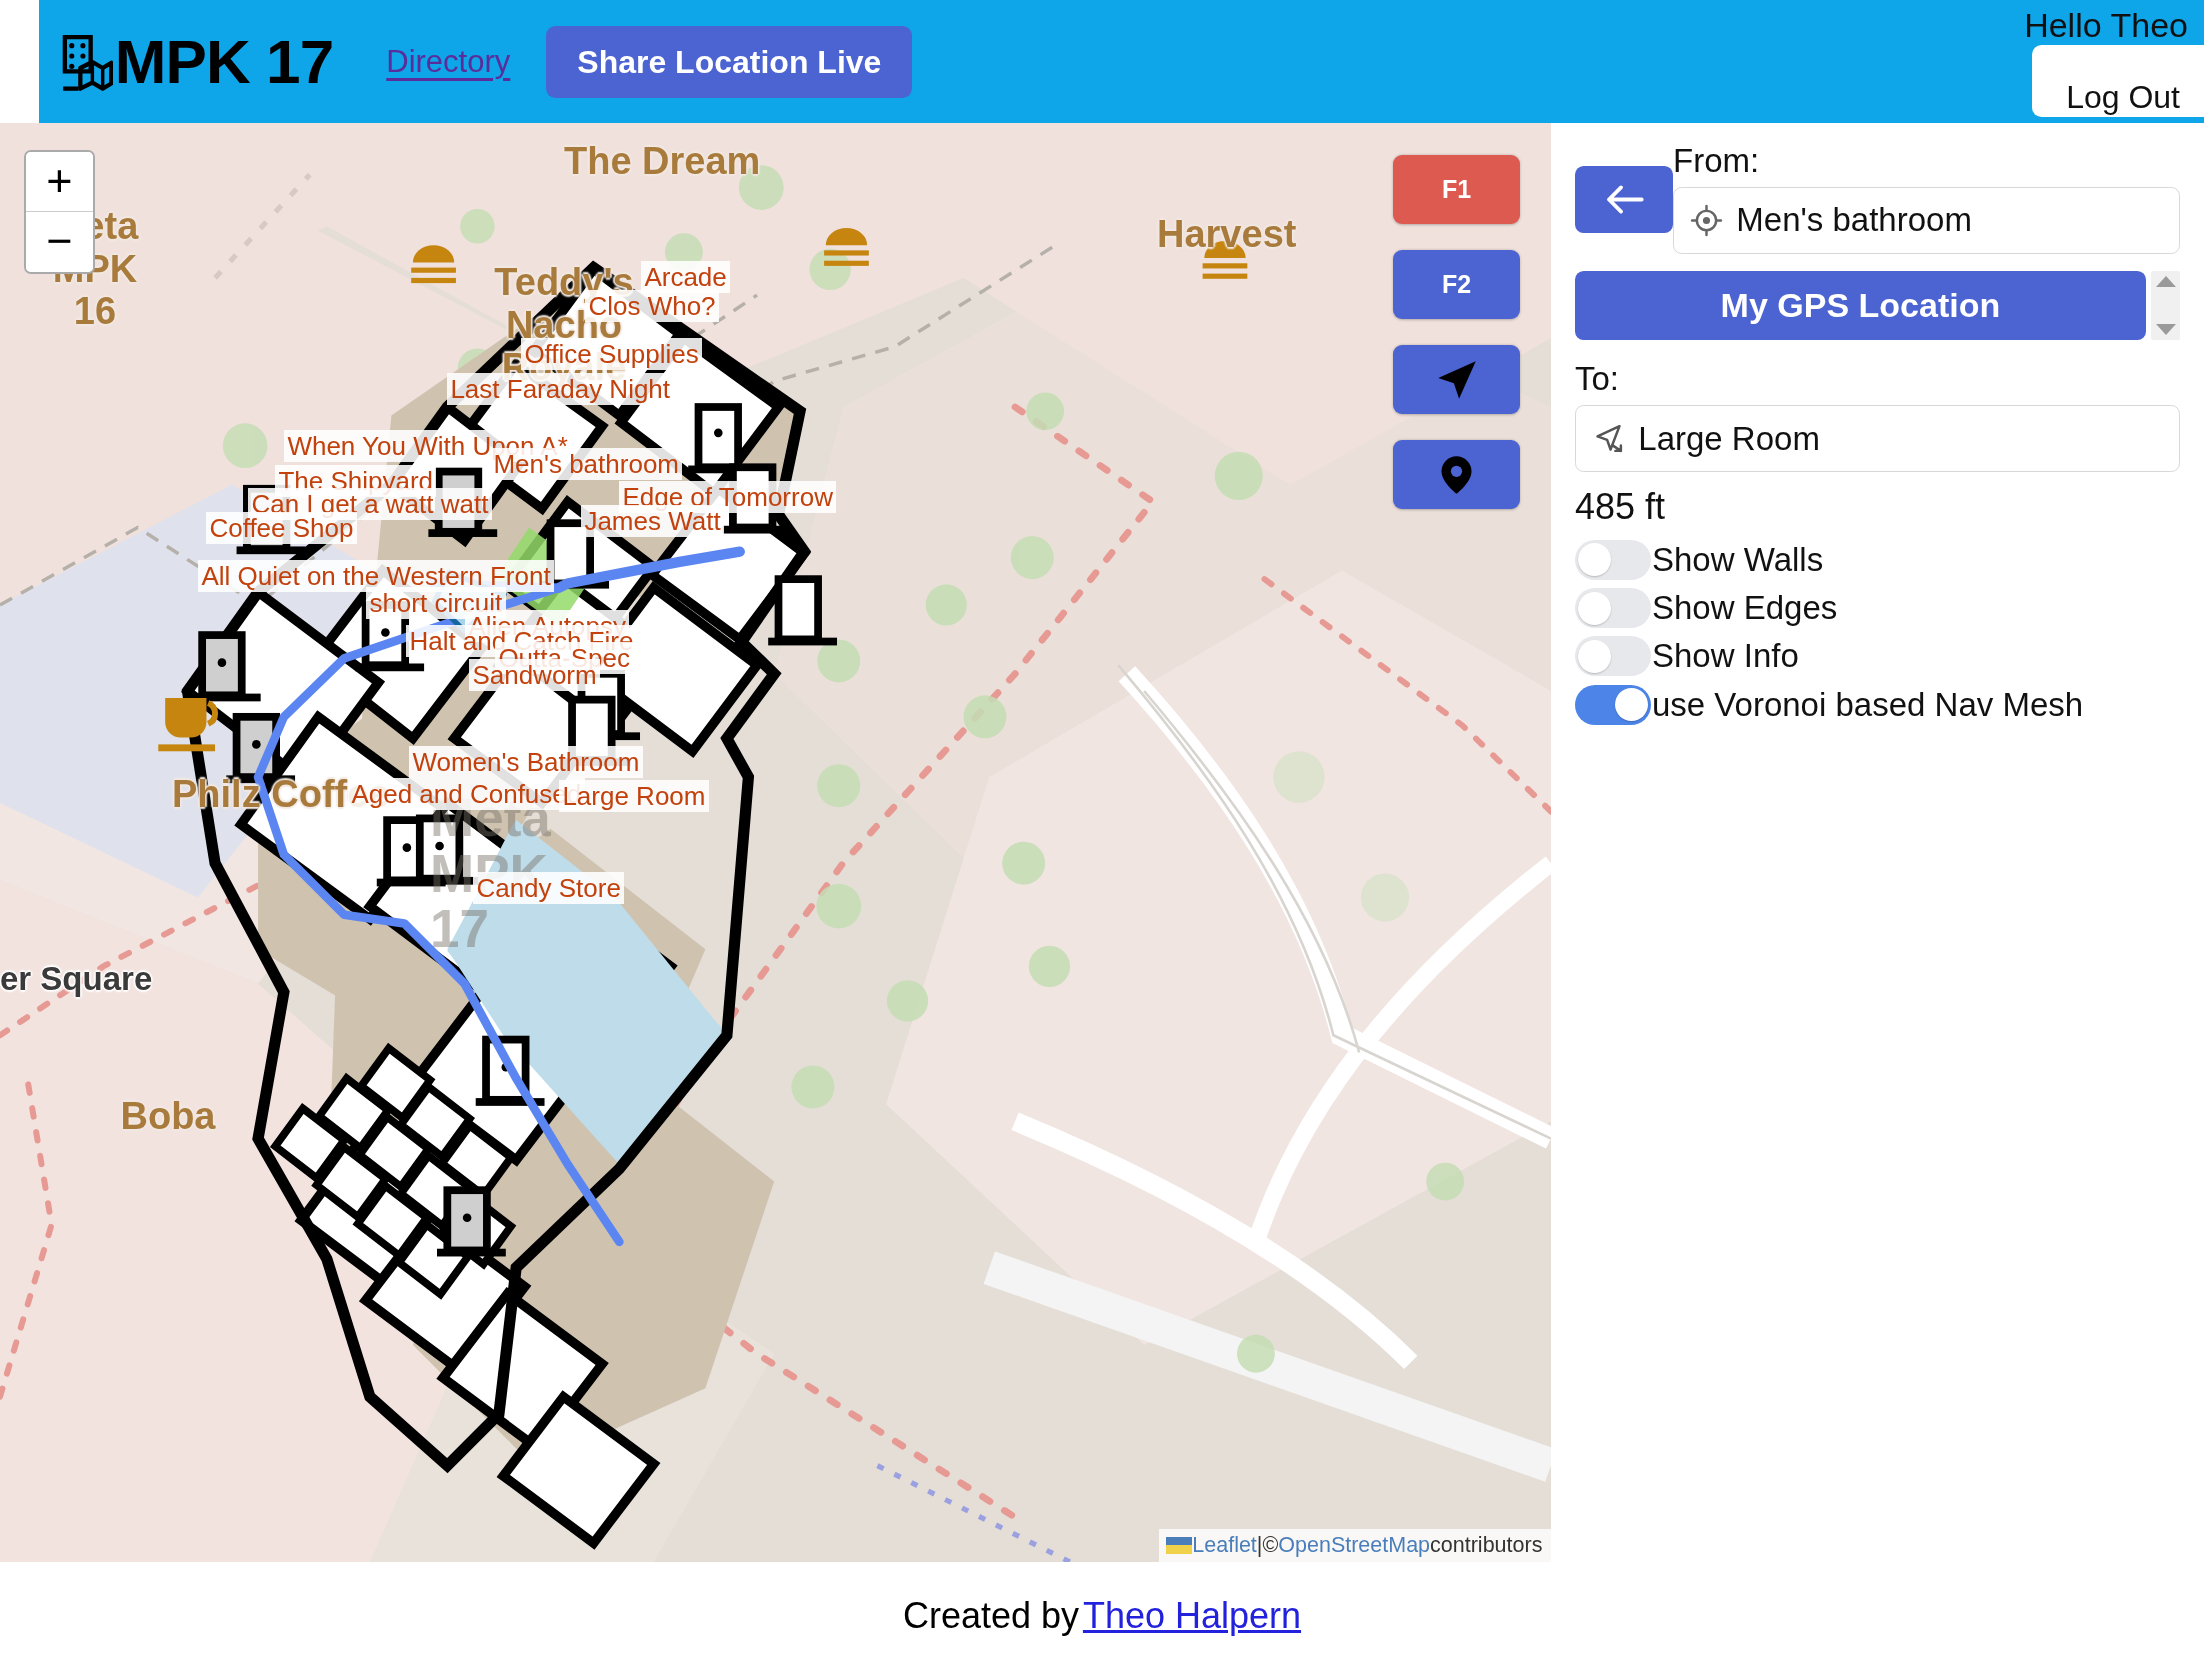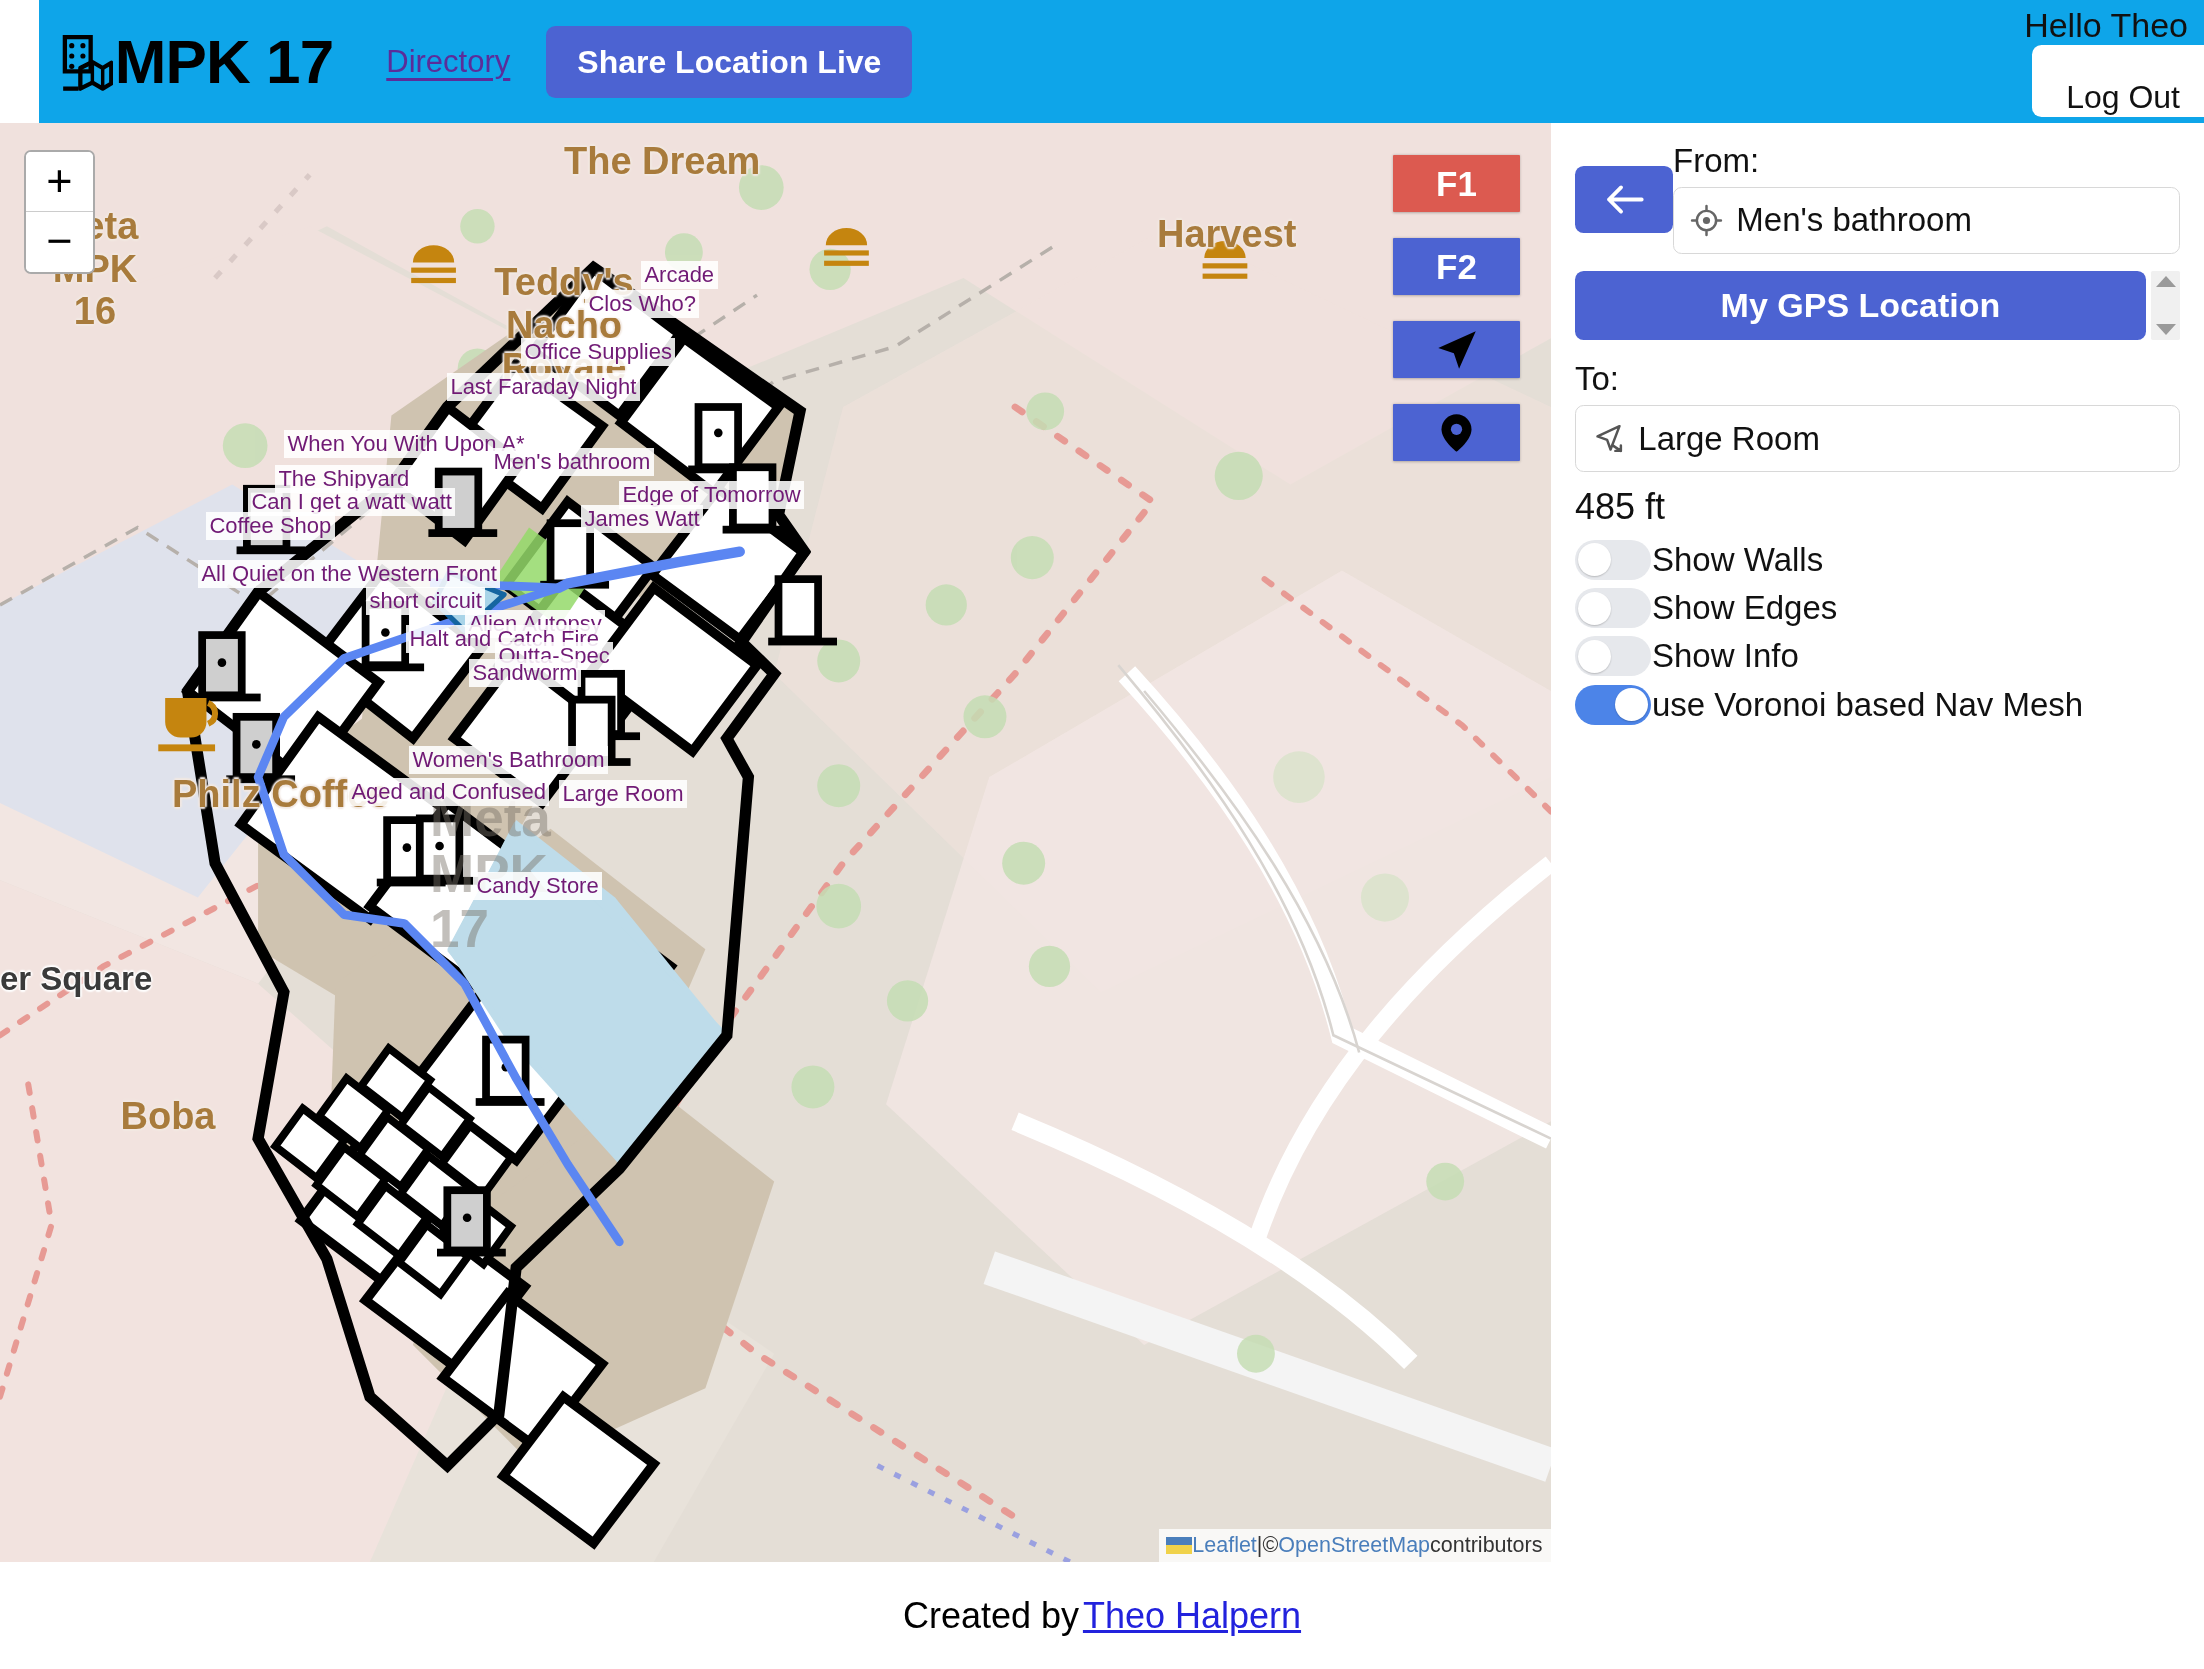--- a/index.html
+++ b/index.html
@@ -79,22 +79,22 @@
     font-family: "Liberation Sans", sans-serif;
   }
   #zoom-in { border-bottom: 1.7px solid #ccc; }
 
   
   #map-actions {
     position: absolute; right: 31px; top: 32px;
     z-index: 40; display: flex; flex-direction: column; gap: 26px;
   }
   .map-btn {
-    width: 127px; height: 57px; border: none; border-radius: 1px;
-    color: #fff; font-size: 35px; font-weight: 700; cursor: pointer;
+    width: 127px; height: 69px; border: none; border-radius: 9px;
+    color: #fff; font-size: 25px; font-weight: 700; cursor: pointer;
     display: flex; align-items: center; justify-content: center;
     box-shadow: 0 0.9px 2.6px rgba(0,0,0,.25);
   }
   .map-btn.red { background: #dc5a50; }
   .map-btn.blue { background: #4c63d2; }
 
   
   #attribution {
     position: absolute; right: 0; bottom: 0; z-index: 40;
     background: rgba(255,255,255,.78);
@@ -110,21 +110,21 @@
   
   .poi {
     position: absolute; z-index: 20;
     color: #a87b3c; font-weight: 700;
     text-shadow: 1.7px 0 1.7px #f2e9e3, -1.7px 0 1.7px #f2e9e3, 0 1.7px 1.7px #f2e9e3, 0 -1.7px 1.7px #f2e9e3;
     white-space: nowrap; pointer-events: none; line-height: 1.12;
   }
   .room-label {
     position: absolute; z-index: 25;
     background: rgba(255,255,255,.88);
-    color: #701a75; font-size: 22px;
+    color: #c2410c; font-size: 26px;
     padding: 0.9px 3.4px; white-space: nowrap;
     pointer-events: none; line-height: 1.18;
   }
   .gray-label {
     position: absolute; z-index: 22;
     color: #3a3a3a; font-size: 33px; font-weight: 700;
     text-shadow: 1.7px 0 1.7px #fff, -1.7px 0 1.7px #fff, 0 1.7px 1.7px #fff, 0 -1.7px 1.7px #fff;
     white-space: nowrap; pointer-events: none;
   }
   .faint-label {

